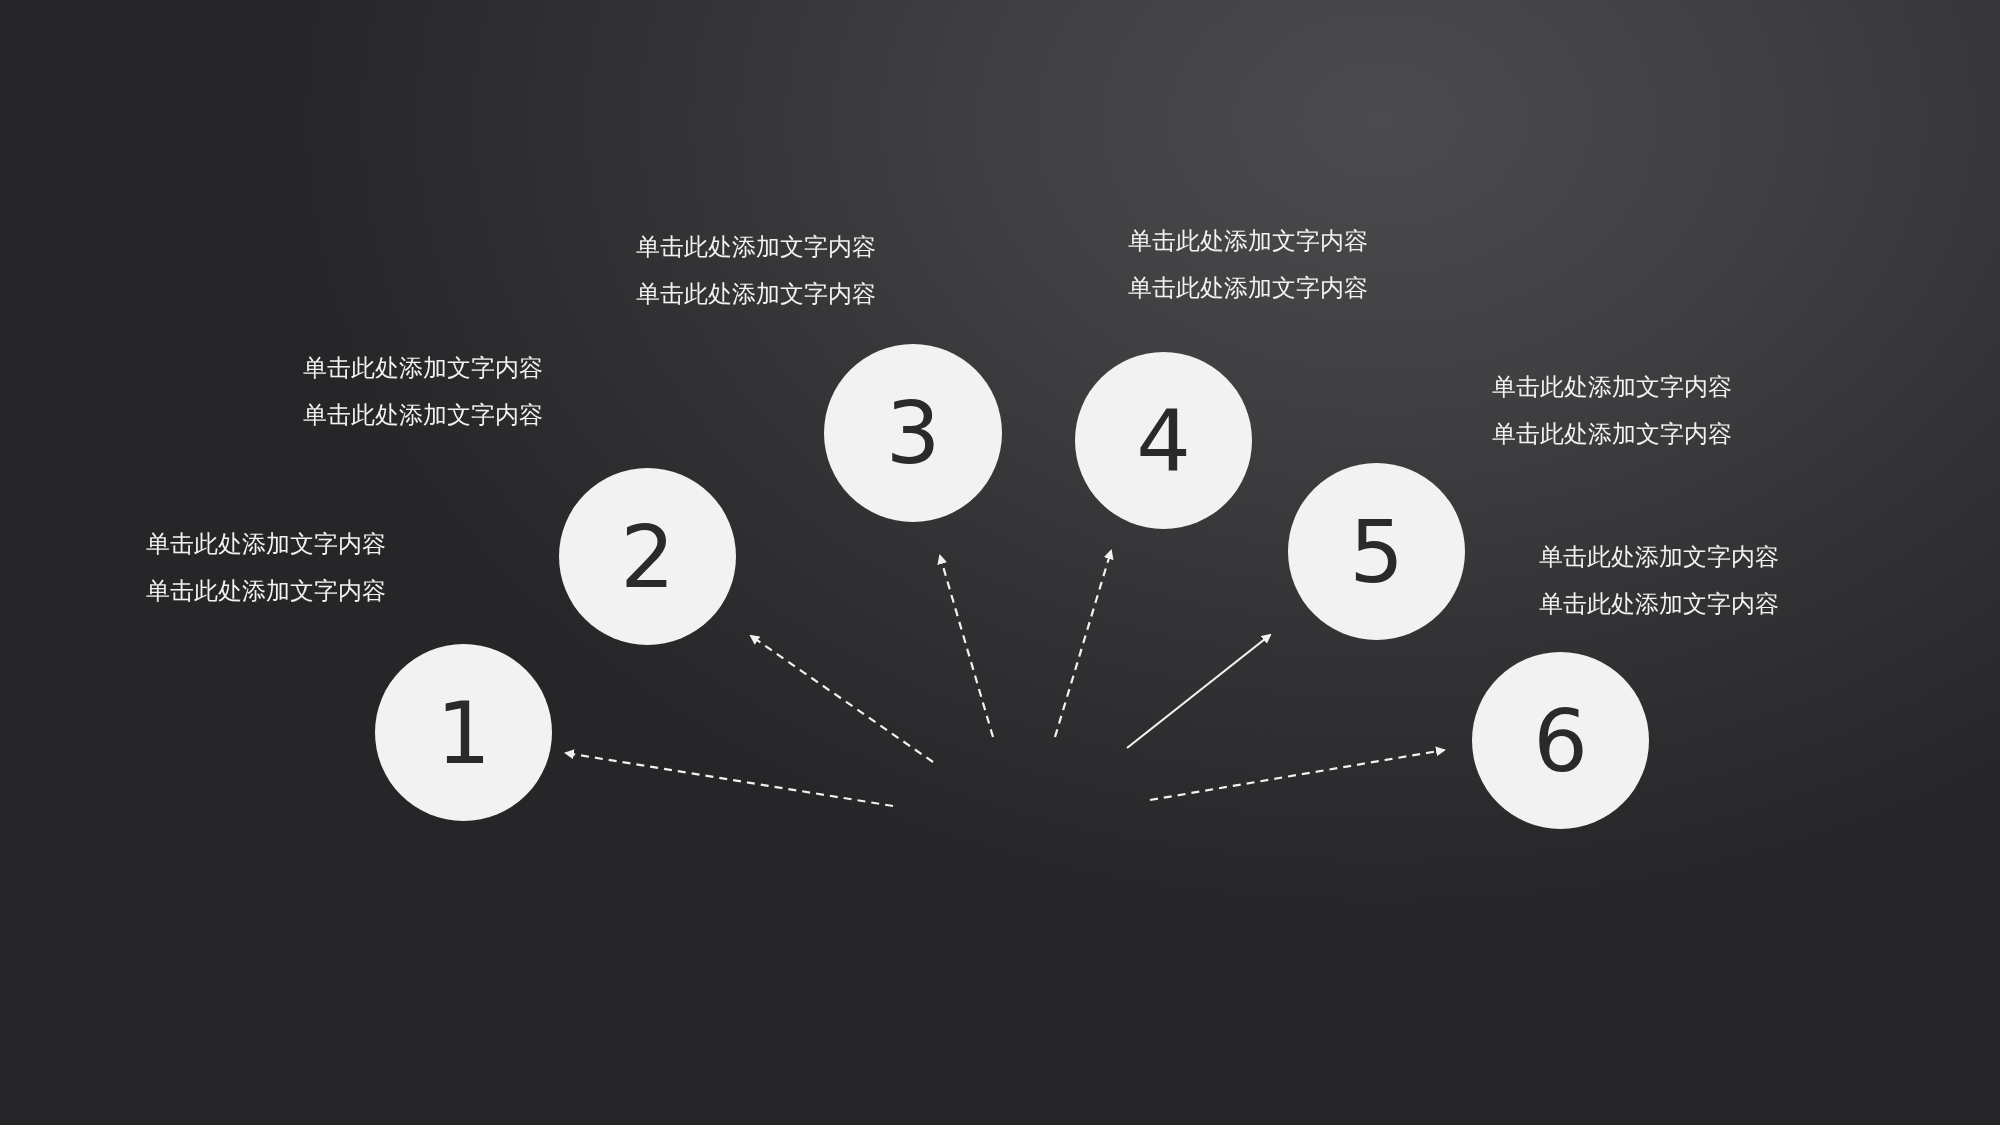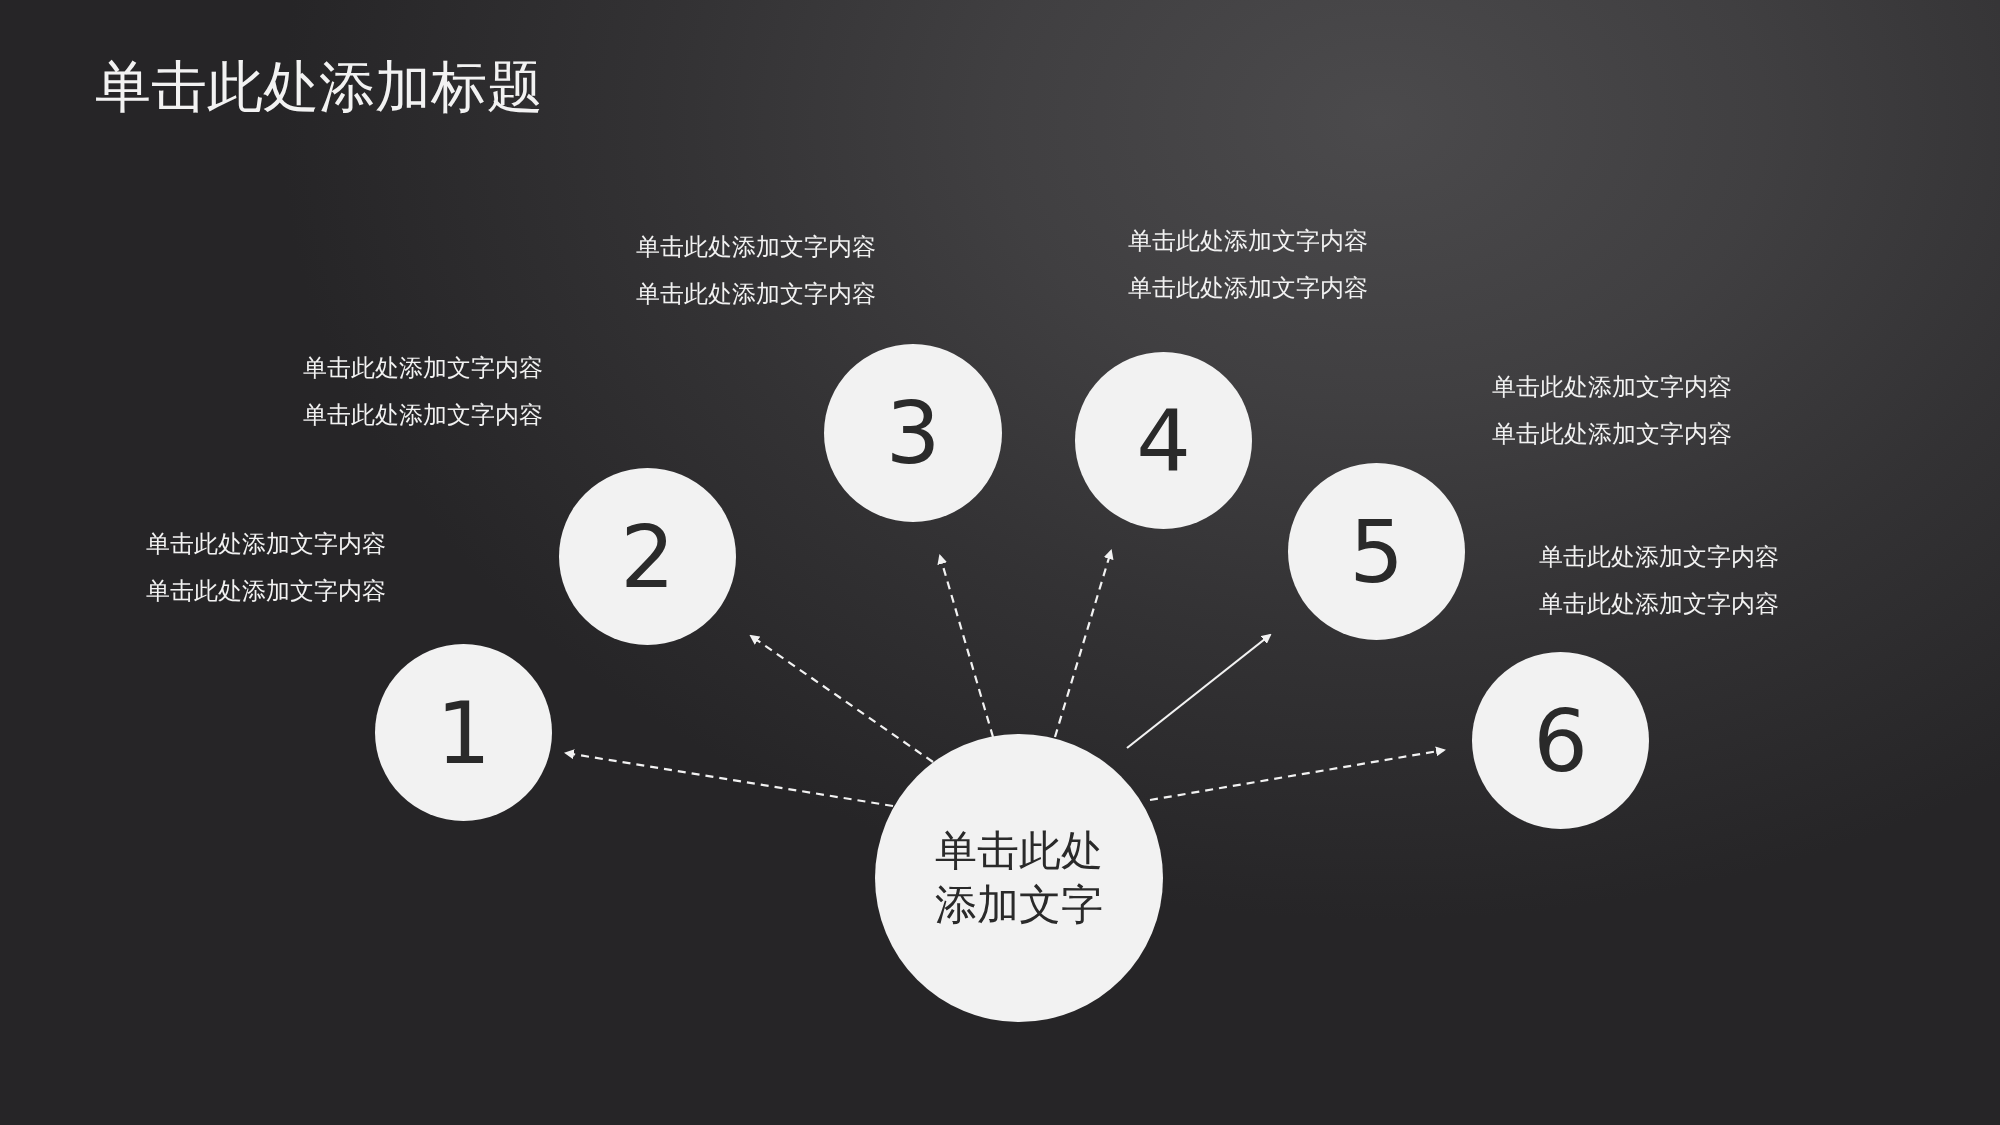--- a/index.html
+++ b/index.html
@@ -30,21 +30,20 @@
   .center-circle .label {
     font-size: 42px; line-height: 54px; text-align: center; color: #2a2a2a;
   }
   svg.connectors { position: absolute; left: 0; top: 0; }
 </style>
 </head>
 <body>
 
 <div class="slide">
 
-  <div class="title">单击此处添加标题</div>
 
   <svg class="connectors" width="2000" height="1125">
     <defs>
       <marker id="ah" markerWidth="10" markerHeight="10" refX="8" refY="5" orient="auto" markerUnits="userSpaceOnUse">
         <path d="M0,0 L10,5 L0,10 Z" fill="#f2f2f2"></path>
       </marker>
     </defs>
     <line x1="893" y1="806" x2="566" y2="753" stroke="#f2f2f2" stroke-width="2.2" stroke-dasharray="8,6" marker-end="url(#ah)"></line>
     <line x1="933" y1="762" x2="751" y2="636" stroke="#f2f2f2" stroke-width="2.2" stroke-dasharray="8,6" marker-end="url(#ah)"></line>
     <line x1="993" y1="737" x2="940" y2="556" stroke="#f2f2f2" stroke-width="2.2" stroke-dasharray="8,6" marker-end="url(#ah)"></line>
@@ -65,26 +64,20 @@
   <div class="circle" style="left:1075px;top:352px;width:177px;height:177px;">
     <span class="num">4</span>
   </div>
   <div class="circle" style="left:1288px;top:463px;width:177px;height:177px;">
     <span class="num">5</span>
   </div>
   <div class="circle" style="left:1472px;top:652px;width:177px;height:177px;">
     <span class="num">6</span>
   </div>
 
-  <div class="circle center-circle" style="left:875px;top:734px;width:288px;height:288px;">
-    <div class="label">
-      <div>单击此处</div>
-      <div>添加文字</div>
-    </div>
-  </div>
 
   <div class="desc" style="left:146px;top:521px;">
     <div>单击此处添加文字内容</div>
     <div>单击此处添加文字内容</div>
   </div>
   <div class="desc" style="left:303px;top:345px;">
     <div>单击此处添加文字内容</div>
     <div>单击此处添加文字内容</div>
   </div>
   <div class="desc" style="left:636px;top:224px;">

